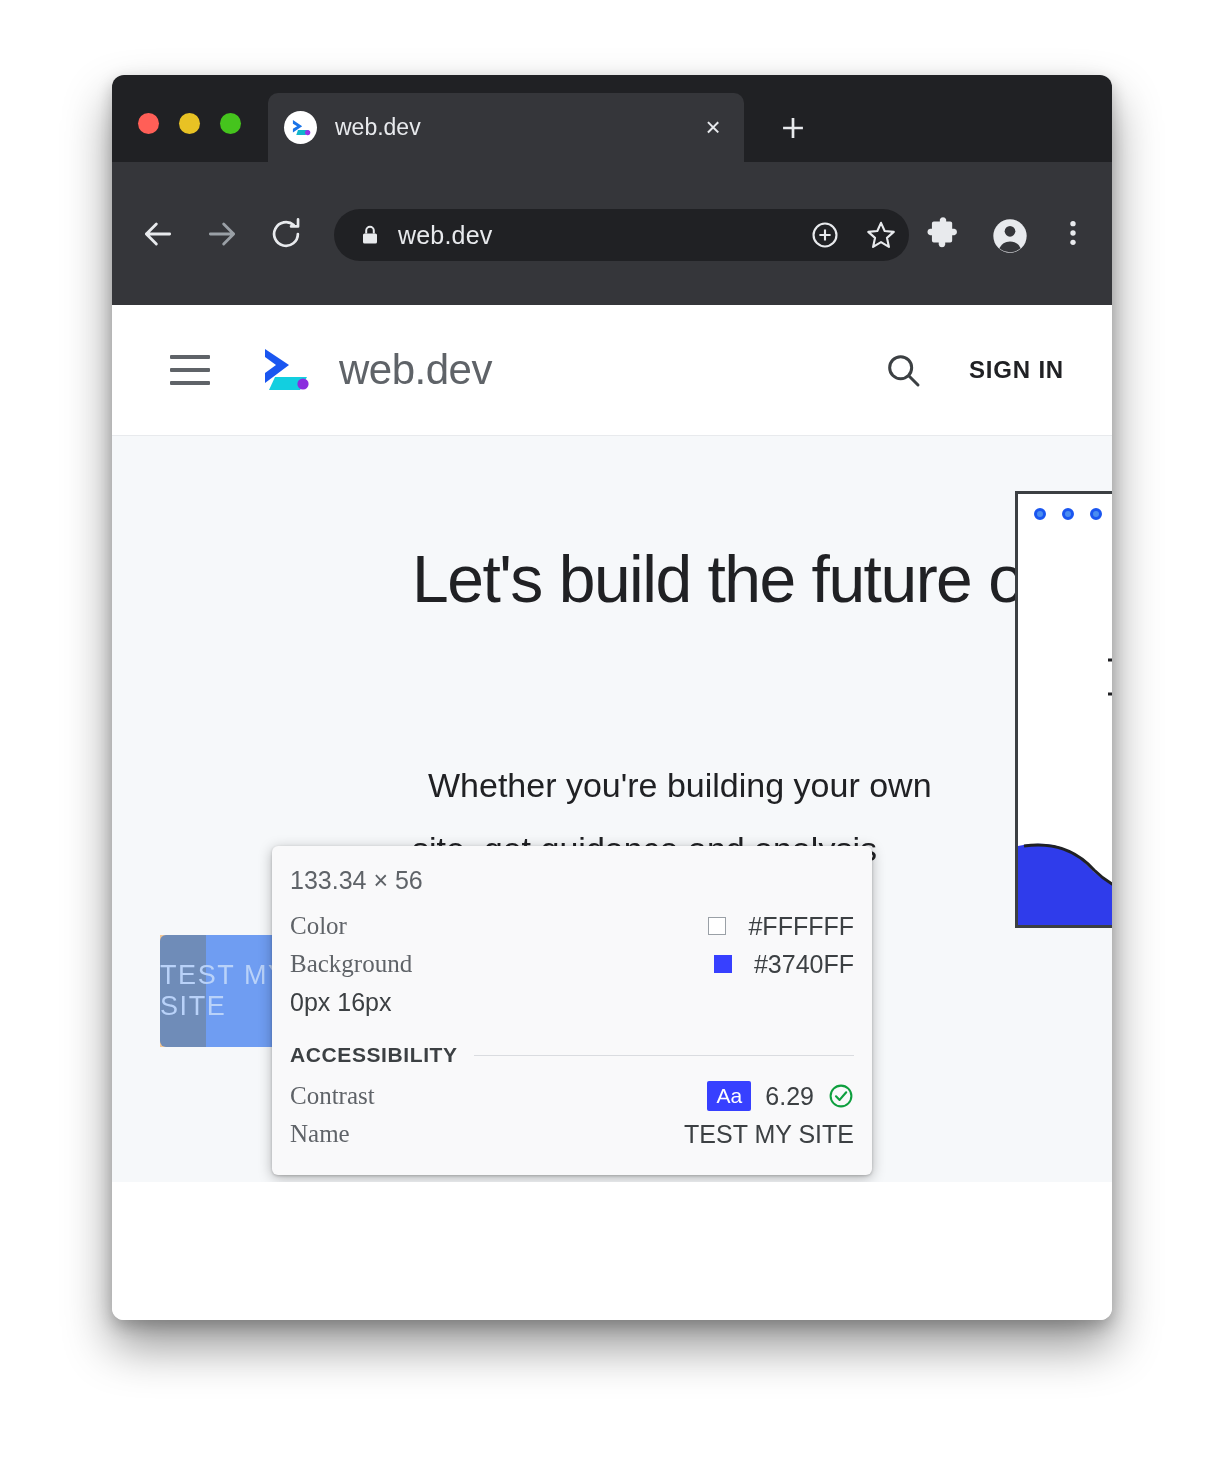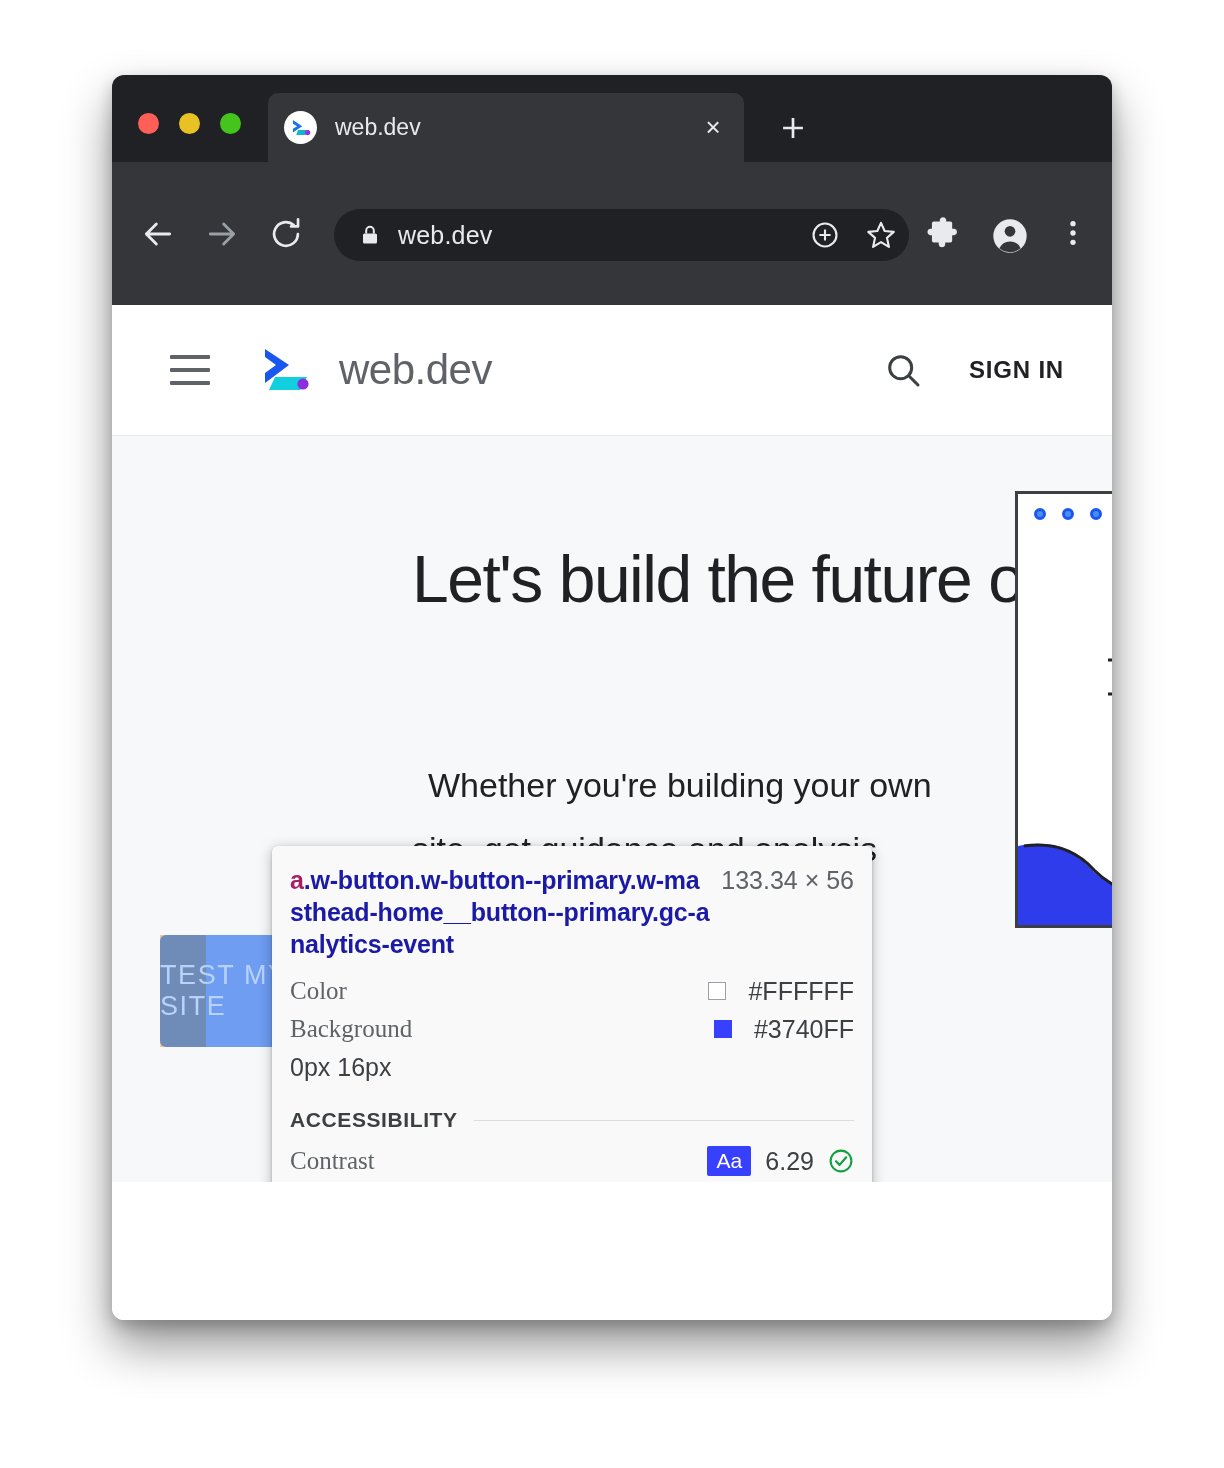--- a/index.html
+++ b/index.html
@@ -557,21 +557,20 @@
         <div class="hl-margin"></div>
         <div class="hl-padding"></div>
         <div class="hl-content"></div>
         <div class="hl-label">TEST MY SITE</div>
 
         <div class="btn-explore">EXPLORE TOPICS</div>
 
         <div id="inspect-tooltip">
 
           <div class="tt-head">
-            <div class="tt-selector"><span class="tag">a</span><span>.w-button.w-button--primary.w-masthead-home__button--primary.gc-analytics-event</span></div>
             <div class="tt-dims">133.34 × 56</div>
           </div>
 
           <div class="tt-row">
             <span class="tt-key">Color</span>
             <span class="tt-val">
               <span class="swatch" style="background:#FFFFFF;"></span>
               <span>#FFFFFF</span>
             </span>
           </div>

